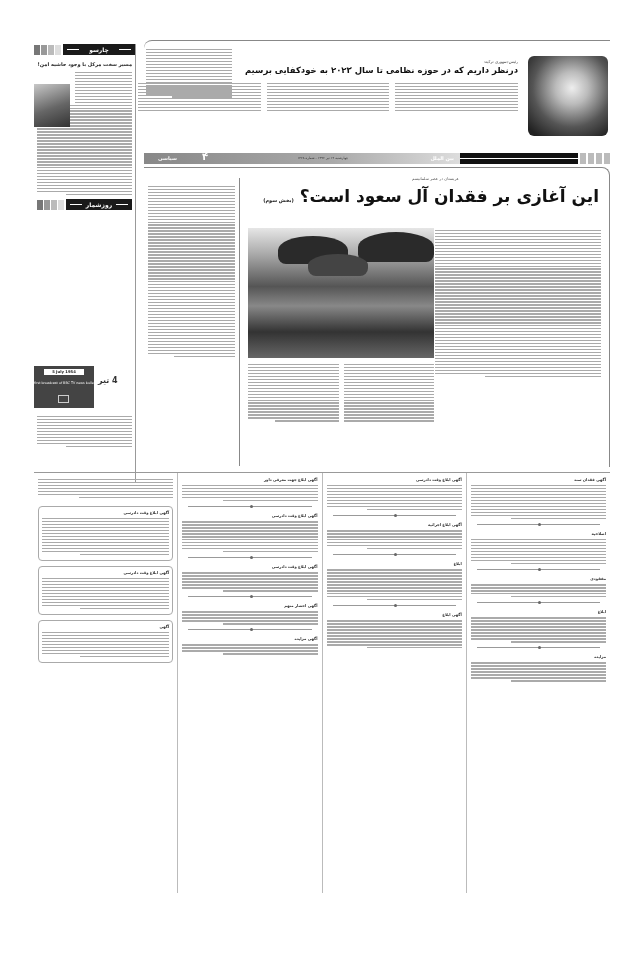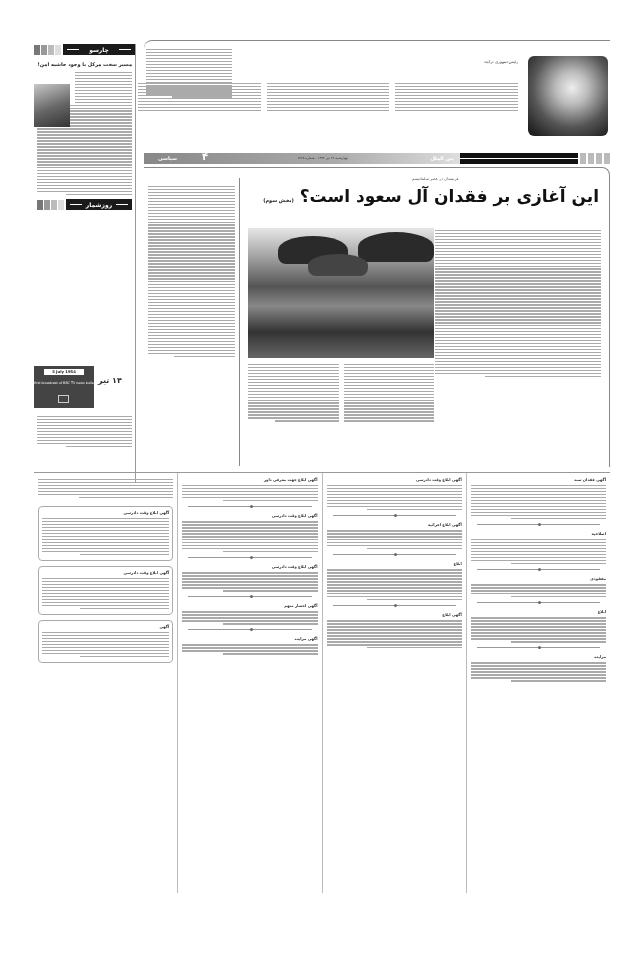--- a/index.html
+++ b/index.html
@@ -143,39 +143,40 @@
             <span class="sq"></span>
             <span class="sq"></span>
           </div>
       </div>
     </div>
     <div class="tv-box">
       <div class="tv-date">5 July 1954</div>
       <div class="tv-cap">first broadcast of BBC TV news bulletin</div>
       <div class="tv-icon"></div>
     </div>
-    <div class="tv-day">۱۴ تیر</div>
+    <div class="tv-day">4 تیر</div>
     <div class="sb-body2 txt">
       <span class="fillbar"></span>
         <span class="fillbar"></span>
         <span class="fillbar"></span>
         <span class="fillbar"></span>
         <span class="fillbar"></span>
         <span class="fillbar"></span>
         <span class="fillbar"></span>
         <span class="fillbar"></span>
         <span class="fillbar"></span>
         <span class="fillbar"></span>
         <span class="fillbar short"></span>
     </div>
   </aside>
 
   <section class="top-art">
     <div class="top-photo"></div>
     <div class="top-kicker">رئیس‌جمهوری ترکیه:</div>
+    <div class="top-headline">درنظر داریم که در حوزه نظامی تا سال ۲۰۲۳ به خودکفایی برسیم</div>
     <div class="top-cols">
       <div class="txt">
           <span class="fillbar"></span>
           <span class="fillbar"></span>
           <span class="fillbar"></span>
           <span class="fillbar"></span>
           <span class="fillbar"></span>
           <span class="fillbar"></span>
           <span class="fillbar"></span>
           <span class="fillbar"></span>

